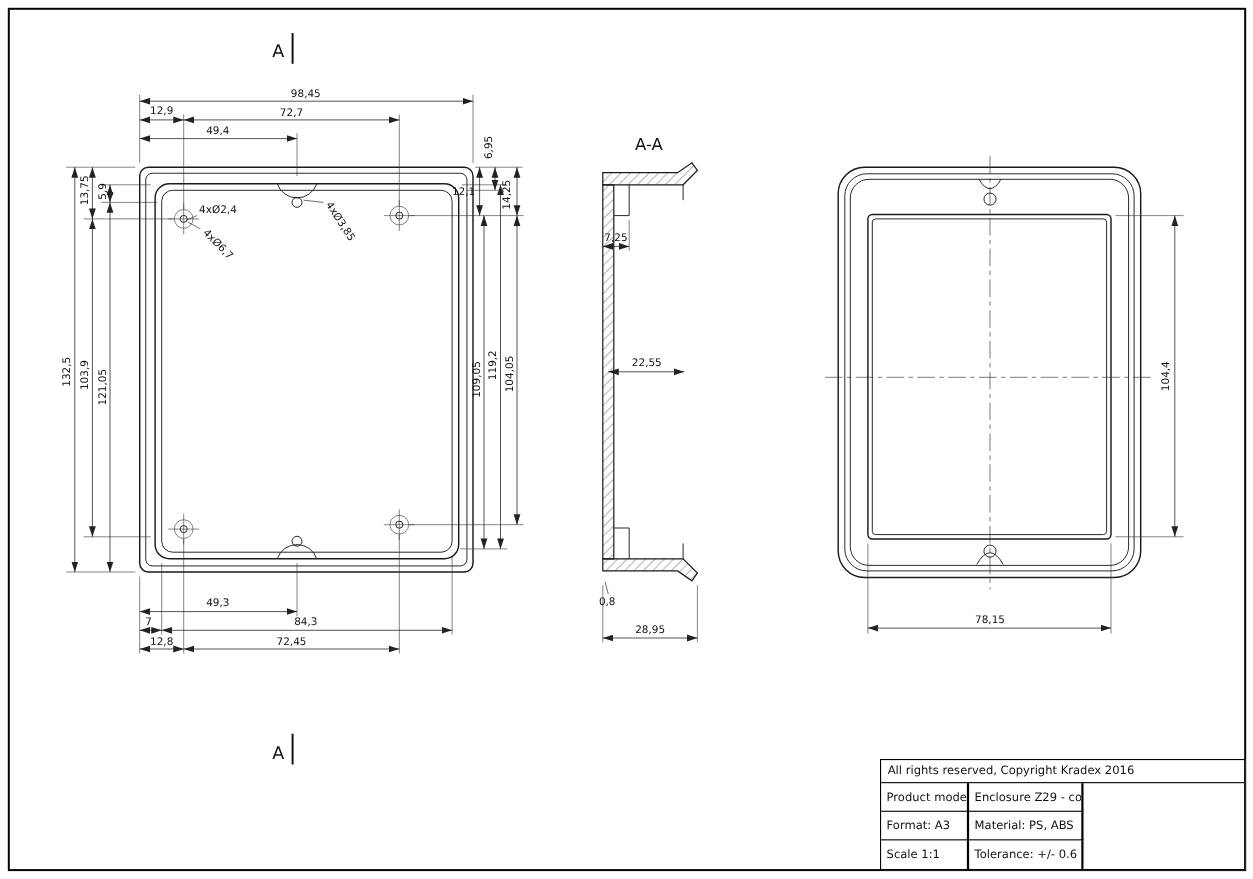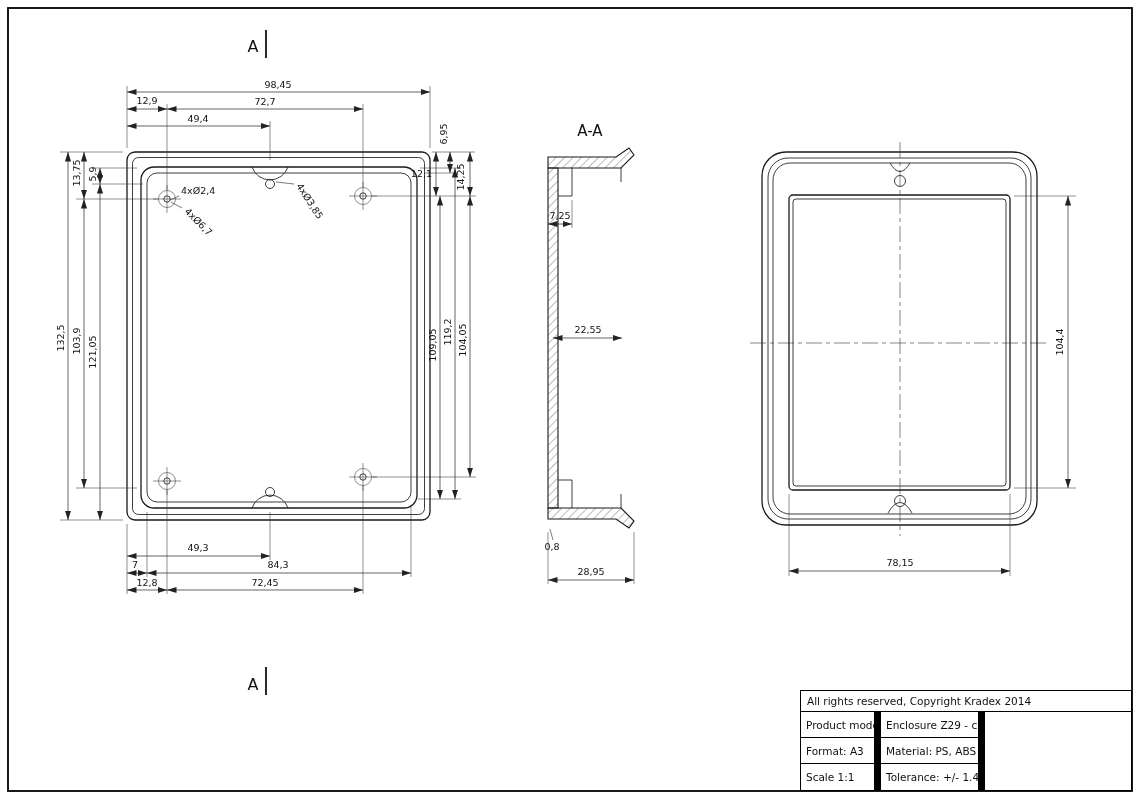--- a/index.html
+++ b/index.html
@@ -19,21 +19,21 @@
   text.dt.start{text-anchor:start;}
   text.dt.end{text-anchor:end;}
   text.mark{font:16px "DejaVu Sans", sans-serif;fill:#111;text-anchor:middle;}
   text.sect{font:15px "DejaVu Sans", sans-serif;fill:#111;text-anchor:middle;}
   
   .title-block{position:absolute;left:800px;top:690px;width:332px;height:101px;
                border:1.5px solid #000;box-sizing:border-box;background:#fff;font-size:10.5px;color:#111;}
   .tb-copyright{height:21px;line-height:21px;border-bottom:1px solid #000;padding-left:6px;box-sizing:border-box;}
   .tb-body{display:flex;height:calc(100% - 21px);}
   .tb-grid{display:grid;grid-template-columns:80px 104px;grid-template-rows:repeat(3,1fr);width:184px;}
-  .tb-cell{border-right:7px solid #000000;border-bottom:1px solid #000;display:flex;align-items:center;
+  .tb-cell{border-right:2px solid #000000;border-bottom:1px solid #000;display:flex;align-items:center;
            padding-left:5px;box-sizing:border-box;white-space:nowrap;overflow:hidden;}
   .tb-cell.last-row{border-bottom:none;}
   .tb-logo{flex:1;display:flex;align-items:center;justify-content:center;}
 </style>
 </head>
 <body>
 
 <div class="sheet">
 
 <svg width="1139" height="799" viewBox="0 0 1139 799">
@@ -245,26 +245,26 @@
 
       <line class="ext" x1="789" y1="494" x2="789" y2="576"></line>
       <line class="ext" x1="1010" y1="494" x2="1010" y2="576"></line>
       <line class="dim" x1="789" y1="571" x2="1010" y2="571" marker-start="url(#arr)" marker-end="url(#arr)"></line>
       <text class="dt" x="900" y="566">78,15</text>
     </g>
   </g>
 </svg>
 
   <div class="title-block">
-    <div class="tb-copyright">All rights reserved, Copyright Kradex 2014</div>
+    <div class="tb-copyright">All rights reserved, Copyright Kradex 2016</div>
     <div class="tb-body">
       <div class="tb-grid">
         <div class="tb-cell">Product model</div>
         <div class="tb-cell">Enclosure Z29 - cover</div>
         <div class="tb-cell">Format: A3</div>
         <div class="tb-cell">Material: PS, ABS</div>
         <div class="tb-cell last-row">Scale 1:1</div>
-        <div class="tb-cell last-row">Tolerance: +/- 1.4</div>
+        <div class="tb-cell last-row">Tolerance: +/- 0.6</div>
       </div>
     </div>
   </div>
 
 </div>
 
 </body></html>

